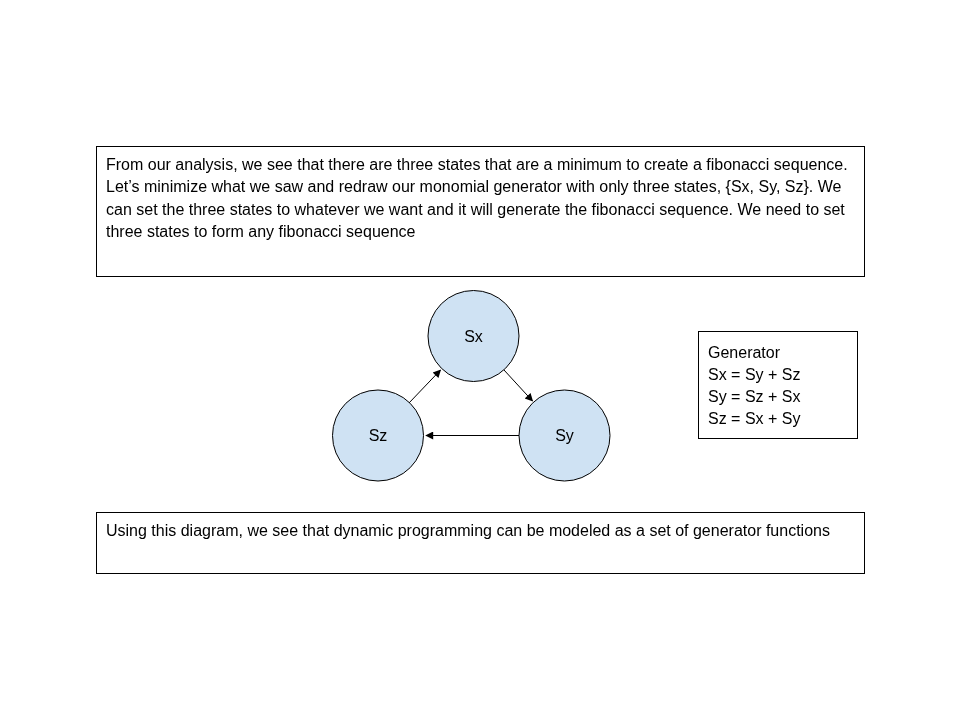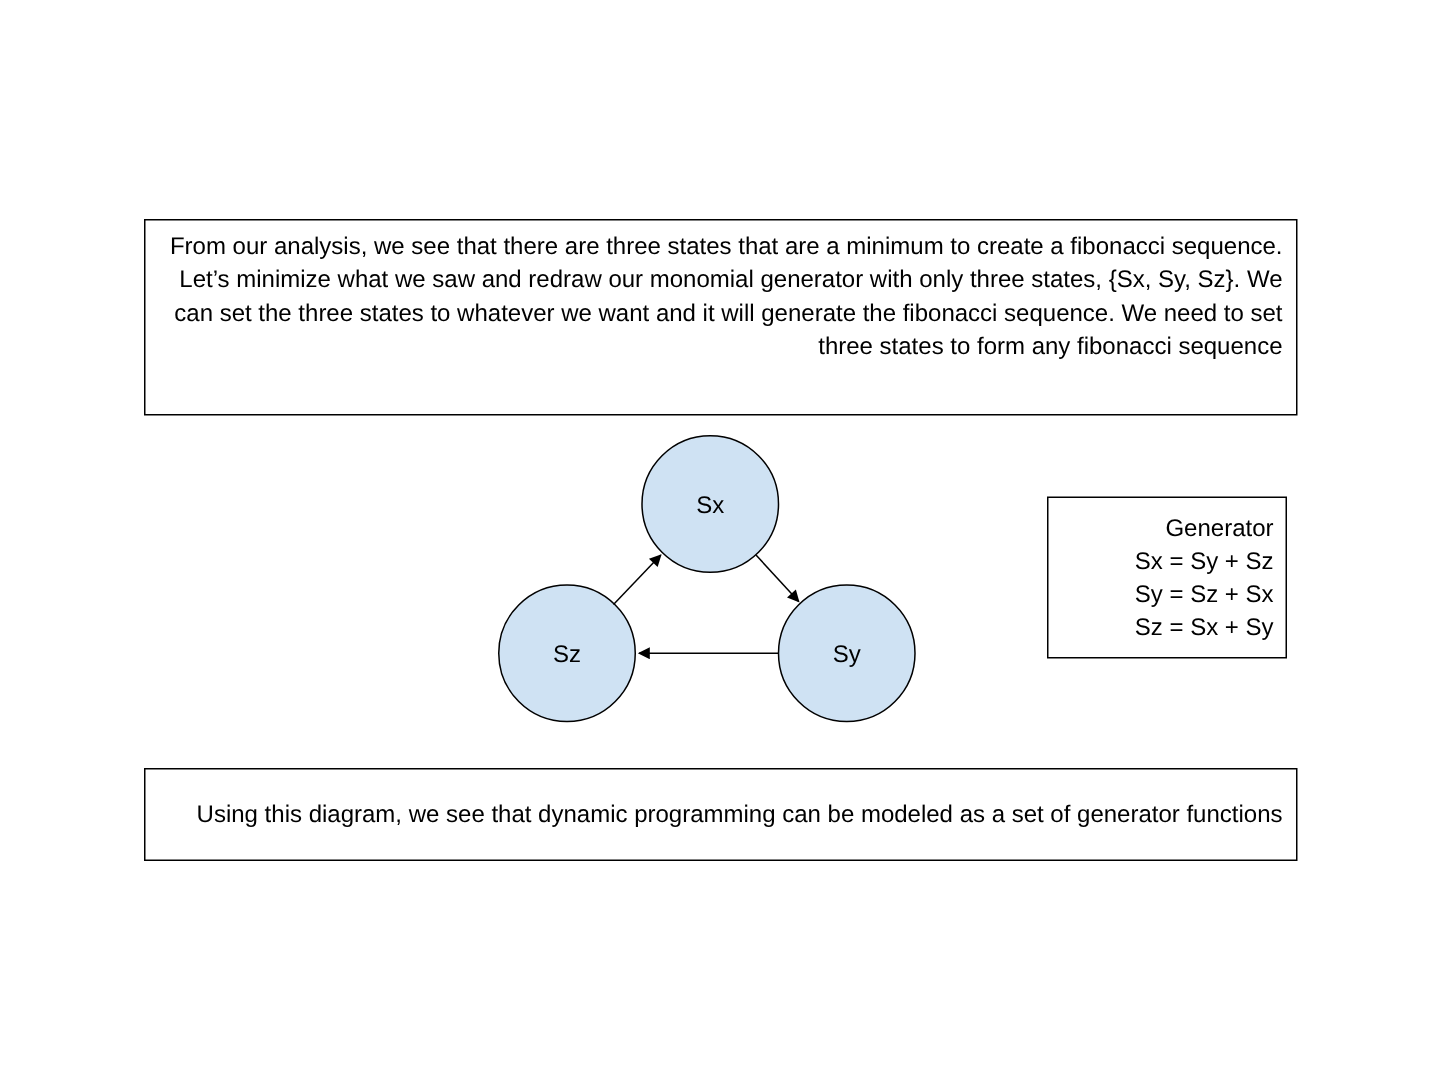--- a/index.html
+++ b/index.html
@@ -17,31 +17,30 @@
     width: 960px; height: 720px;
     background: #ffffff;
   }
   .textbox {
     position: absolute;
     border: 1px solid #000000;
     background: #ffffff;
     font-size: 16px;
     line-height: 22.4px;
     color: #000000;
-    text-align: right;
   }
   .textbox--top {
     left: 96px; top: 146px;
     width: 769px; height: 131px;
     padding: 7px 9px;
   }
   .textbox--bottom {
     left: 96px; top: 512px;
     width: 769px; height: 62px;
-    padding: 20px 9px;
+    padding: 7px 9px;
   }
   .textbox--generator {
     left: 698px; top: 331px;
     width: 160px; height: 108px;
     padding: 10px 8px 8px 9px;
     line-height: 22px;
   }
   .diagram-svg {
     position: absolute;
     left: 0; top: 0;

